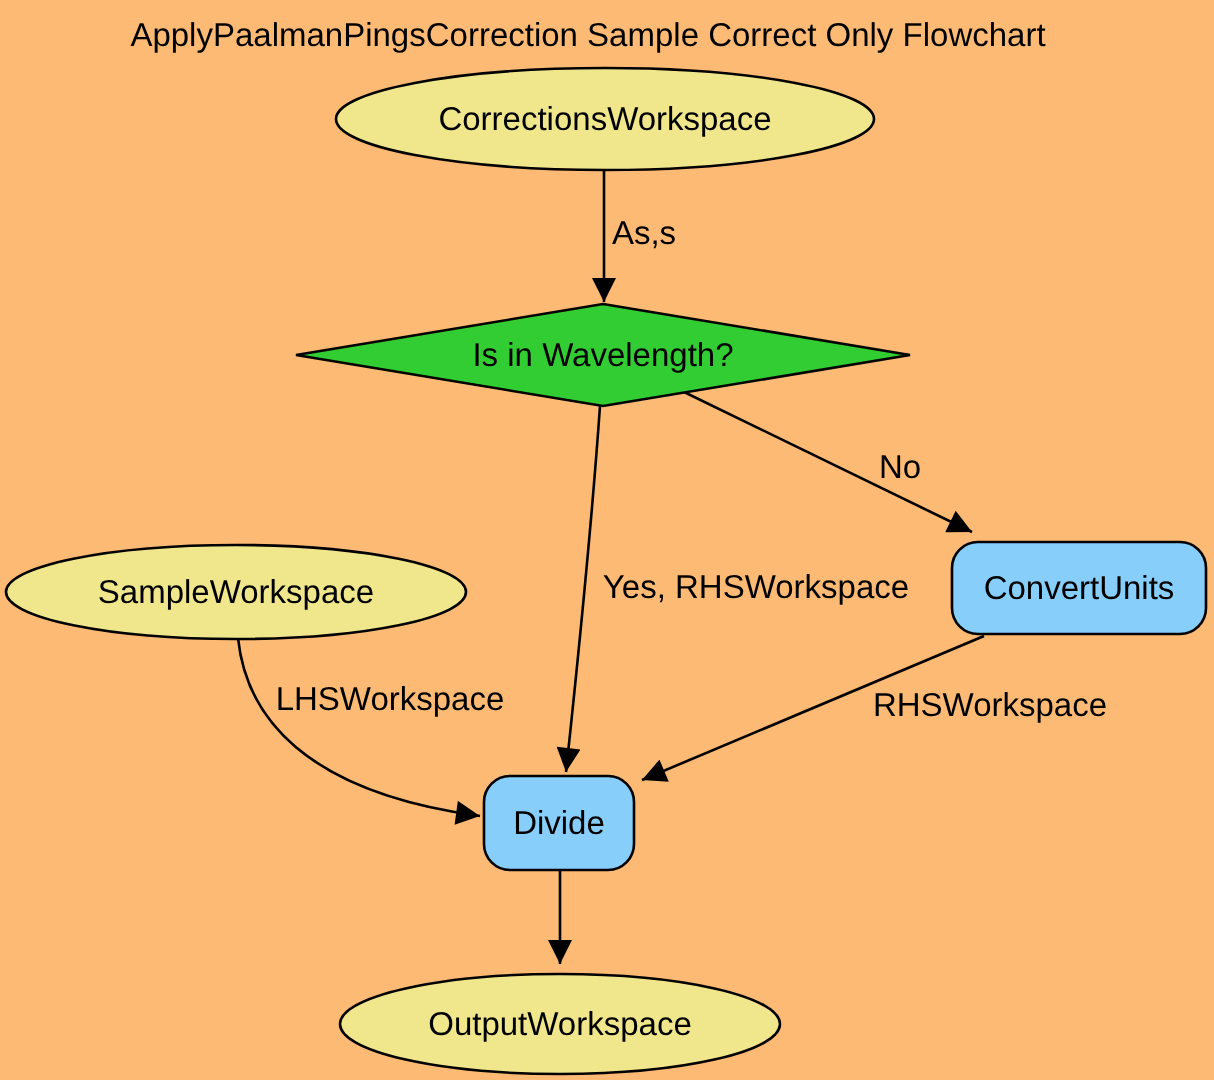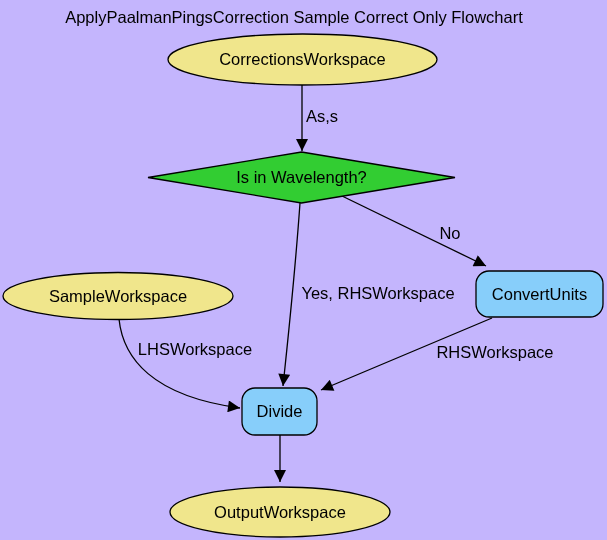--- a/index.html
+++ b/index.html
@@ -4,21 +4,21 @@
 <style>
   html, body {
     margin: 0;
     padding: 0;
     background: #ffffff;
   }
   #canvas {
     position: relative;
     width: 607px;
     height: 540px;
-    background: #c4b5fd;
+    background: #fdba74;
     font-family: "Liberation Sans", sans-serif;
   }
   svg { display: block; }
   .node-shape {
     stroke: #000000;
     stroke-width: 1.3;
   }
   .edge-path {
     fill: none;
     stroke: #000000;

